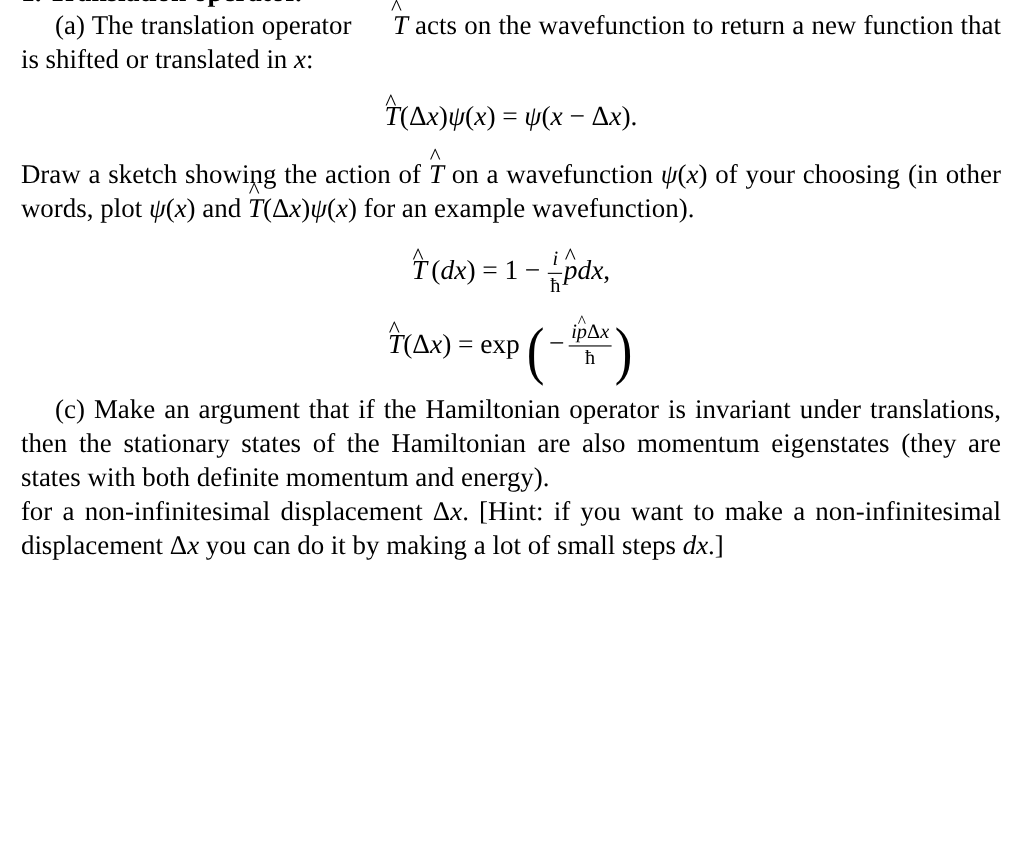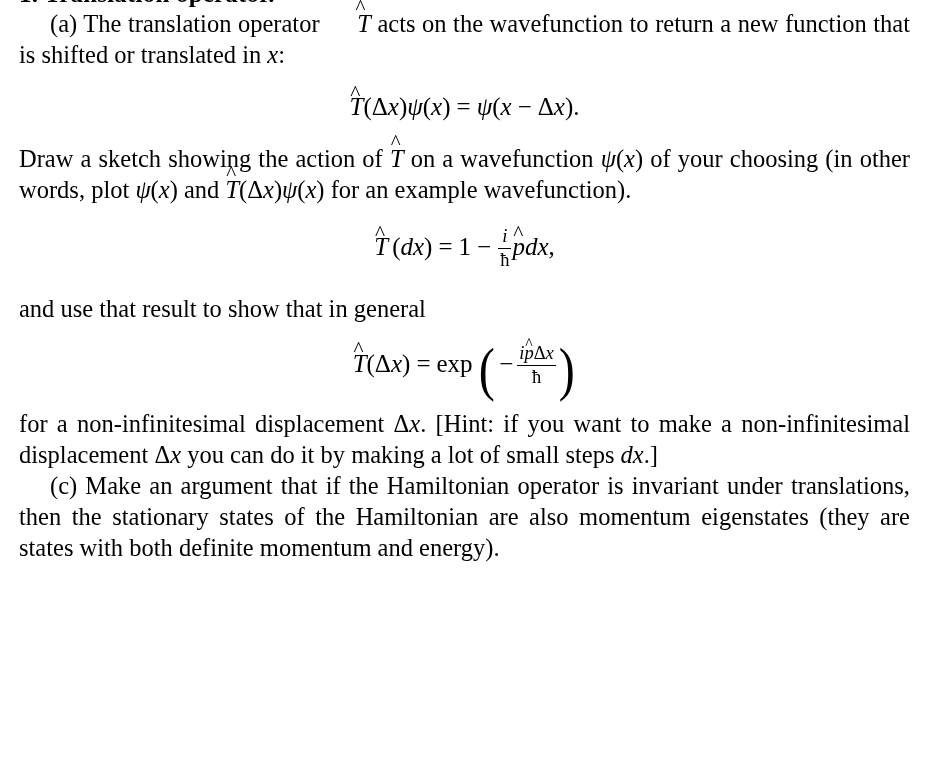--- a/index.html
+++ b/index.html
@@ -155,23 +155,22 @@
     <span class="hat hat-T"><span class="hat-mark">^</span><span class="mi">T</span></span><span>(</span><span>Δ</span><span class="mi">x</span><span>)</span><span class="mi">ψ</span><span>(</span><span class="mi">x</span><span>)</span><span class="mo">=</span><span class="mi">ψ</span><span>(</span><span class="mi">x</span><span class="mo">−</span><span>Δ</span><span class="mi">x</span><span>)</span><span>.</span>
   </div>
 
   <p class="para"><span>Draw a sketch showing the action of </span><span class="hat hat-T"><span class="hat-mark">^</span><span>T</span></span><span> on a wavefunction </span><span class="mi"><span>ψ</span><span class="mup">(</span><span>x</span><span class="mup">)</span></span><span> of your choosing (in other words, plot </span><span class="mi"><span>ψ</span><span class="mup">(</span><span>x</span><span class="mup">)</span></span><span> and </span><span class="hat hat-T"><span class="hat-mark">^</span><span>T</span></span><span><span>(</span><span>Δ</span><span class="mi">x</span><span>)</span></span><span class="mi"><span>ψ</span><span class="mup">(</span><span>x</span><span class="mup">)</span></span><span> for an example wavefunction).</span></p>
 
 
   <div class="eq eq-2">
     <span class="hat hat-T"><span class="hat-mark">^</span><span class="mi">T</span></span><span class="thin"></span><span>(</span><span class="mi">d</span><span class="mi">x</span><span>)</span><span class="mo">=</span><span>1</span><span class="mo">−</span><span class="frac"><span class="num mi">i</span><span class="bar"></span><span class="den">ħ</span></span><span class="hat hat-p"><span class="hat-mark">^</span><span class="mi">p</span></span><span class="mi">d</span><span class="mi">x</span><span>,</span>
   </div>
 
-  <p class="para">and use that result to show that in general</p>
 
   <div class="eq eq-3">
     <span class="hat hat-T"><span class="hat-mark">^</span><span class="mi">T</span></span><span>(</span><span>Δ</span><span class="mi">x</span><span>)</span><span class="mo">=</span><span class="mup">exp</span><span class="thin"></span><span class="bigparen">(</span><span class="exp-body"><span class="mo-tight">−</span><span class="frac"><span class="num"><span class="mi">i</span><span class="hat hat-p"><span class="hat-mark">^</span><span class="mi">p</span></span><span>Δ</span><span class="mi">x</span></span><span class="bar"></span><span class="den">ħ</span></span></span><span class="bigparen">)</span>
   </div>
 
+  <p class="para indent">(c) Make an argument that if the Hamiltonian operator is invariant under translations, then the stationary states of the Hamiltonian are also momentum eigenstates (they are states with both definite momentum and energy).</p>
+
   <p class="para"><span>for a non-infinitesimal displacement </span><span><span>Δ</span><span class="mi">x</span></span><span>. [Hint: if you want to make a non-infinitesimal displacement </span><span><span>Δ</span><span class="mi">x</span></span><span> you can do it by making a lot of small steps </span><span class="mi">dx</span><span>.]</span></p>
-
-  <p class="para indent">(c) Make an argument that if the Hamiltonian operator is invariant under translations, then the stationary states of the Hamiltonian are also momentum eigenstates (they are states with both definite momentum and energy).</p>
 
 </div>
 
 </body></html>

